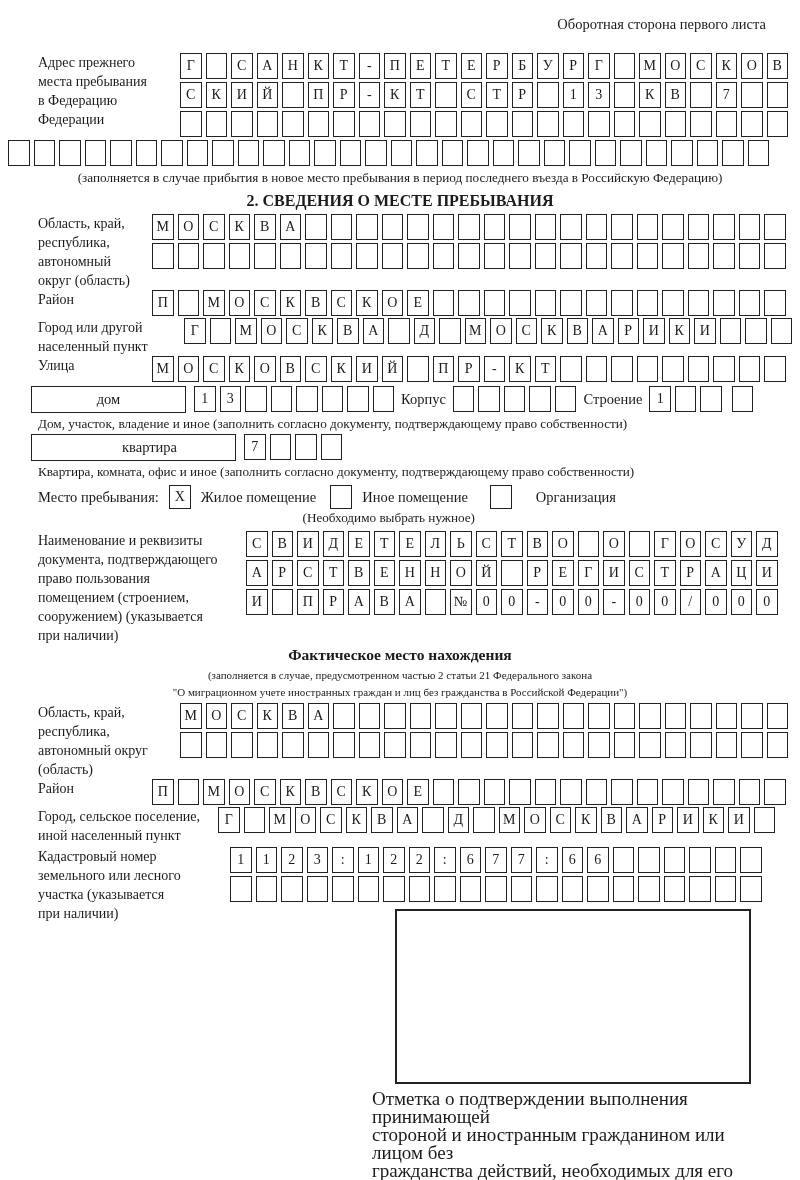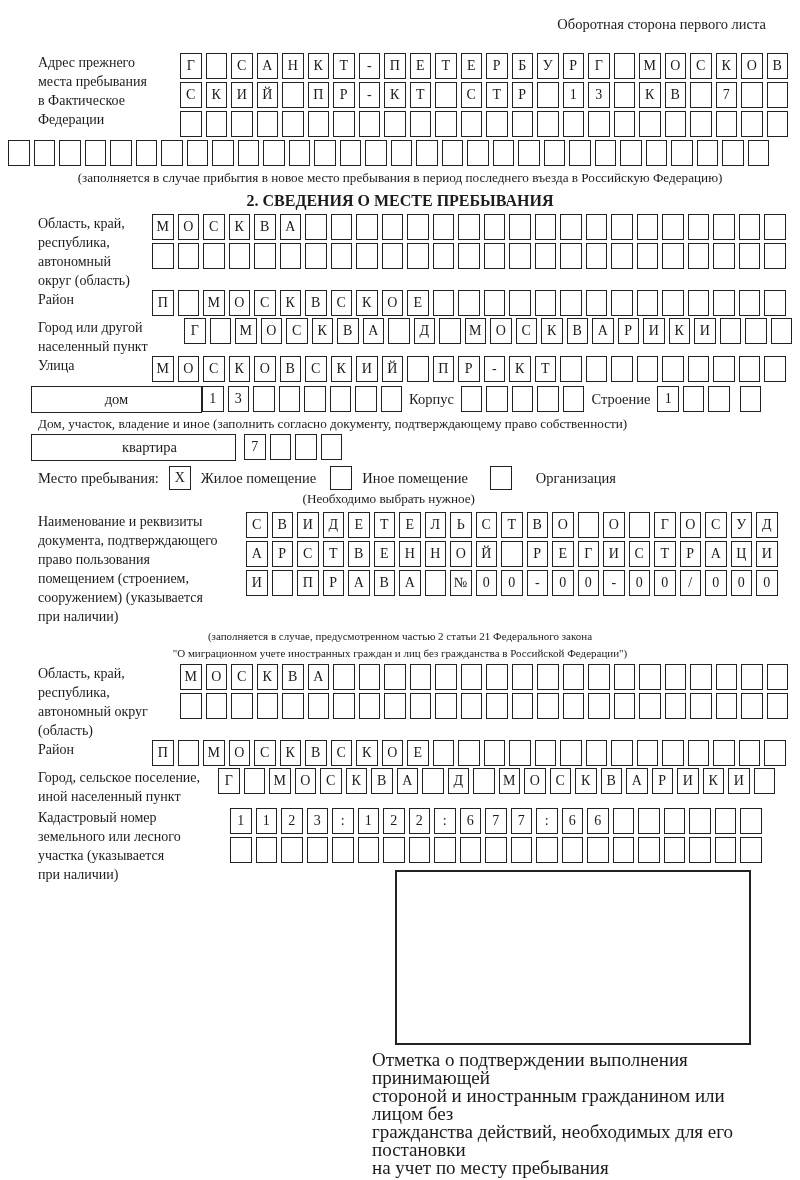--- a/index.html
+++ b/index.html
@@ -22,21 +22,21 @@
   .caption{font-size:13.2px;line-height:17px;}
   .caption.center{text-align:center;margin-top:3px;}
   .caption.left{margin-left:38px;margin-top:2px;}
   .h-main{font-weight:bold;font-size:16px;text-align:center;margin-top:4px;line-height:22px;}
   .h-sub{font-weight:bold;font-size:15.5px;text-align:center;line-height:20px;}
   .mt2{margin-top:2px}.mt4{margin-top:4px}.mt5{margin-top:5px}
   
   .inline-row{display:flex;align-items:flex-start;margin-left:31px;}
   .wide-box{box-sizing:border-box;border:1.7px solid #222;height:27px;flex:none;
             display:flex;align-items:center;justify-content:center;font-size:14.5px;}
-  .dom-box{width:171px;}
+  .dom-box{width:155px;margin-right:8px;}
   .kv-box{width:205px;margin-right:8px;padding-left:32px;}
   .inline-label{font-size:14.5px;line-height:27px;padding:0 7px;white-space:nowrap;}
   .gap10{width:10px;flex:none;}
   
   .stay-row{display:flex;align-items:center;margin-left:38px;font-size:14.5px;margin-top:5px;}
   .checkbox{box-sizing:border-box;flex:none;width:22px;height:24px;border:1.7px solid #222;
             display:inline-flex;align-items:center;justify-content:center;
             font-size:14px;margin:0 10px;}
   .cb2{margin-left:14px}.cb3{margin-left:22px}
   .stay-hint{font-size:13.2px;margin:1px 0 0 205px;width:270px;text-align:right;}
@@ -51,21 +51,21 @@
 <body>
 
 <div class="page">
 
   <div class="header-note">Оборотная сторона первого листа</div>
 
   <div class="field" style="margin-top:20px">
     <div class="flabel w142">
         <div>Адрес прежнего</div>
         <div>места пребывания</div>
-        <div>в Фактическое</div>
+        <div>в Федерацию</div>
         <div>Федерации</div>
       </div>
     <div class="rows">
       <div class="cells">
           <span class="cell">Г</span>
           <span class="cell"></span>
           <span class="cell">С</span>
           <span class="cell">А</span>
           <span class="cell">Н</span>
           <span class="cell">К</span>
@@ -377,20 +377,21 @@
 
   <div class="inline-row mt2">
     <div class="wide-box kv-box">квартира</div>
     <div class="cells">
         <span class="cell">7</span>
         <span class="cell"></span>
         <span class="cell"></span>
         <span class="cell"></span>
       </div>
   </div>
+  <div class="caption left">Квартира, комната, офис и иное (заполнить согласно документу, подтверждающему право собственности)</div>
 
   <div class="stay-row">
     <span>Место пребывания:</span>
     <span class="checkbox">X</span>
     <span>Жилое помещение</span>
     <span class="checkbox cb2"></span>
     <span>Иное помещение</span>
     <span class="checkbox cb3"></span>
     <span style="margin-left:14px">Организация</span>
   </div>
@@ -471,20 +472,21 @@
           <span class="cell">0</span>
           <span class="cell">0</span>
           <span class="cell">/</span>
           <span class="cell">0</span>
           <span class="cell">0</span>
           <span class="cell">0</span>
         </div>
     </div>
   </div>
 
+  <div class="h-sub">Фактическое место нахождения</div>
   <div class="fact-captions">
       <div>(заполняется в случае, предусмотренном частью 2 статьи 21 Федерального закона</div>
       <div>"О миграционном учете иностранных граждан и лиц без гражданства в Российской Федерации")</div>
     </div>
 
   <div class="field mt2">
     <div class="flabel w142">
         <div>Область, край,</div>
         <div>республика,</div>
         <div>автономный округ</div>

